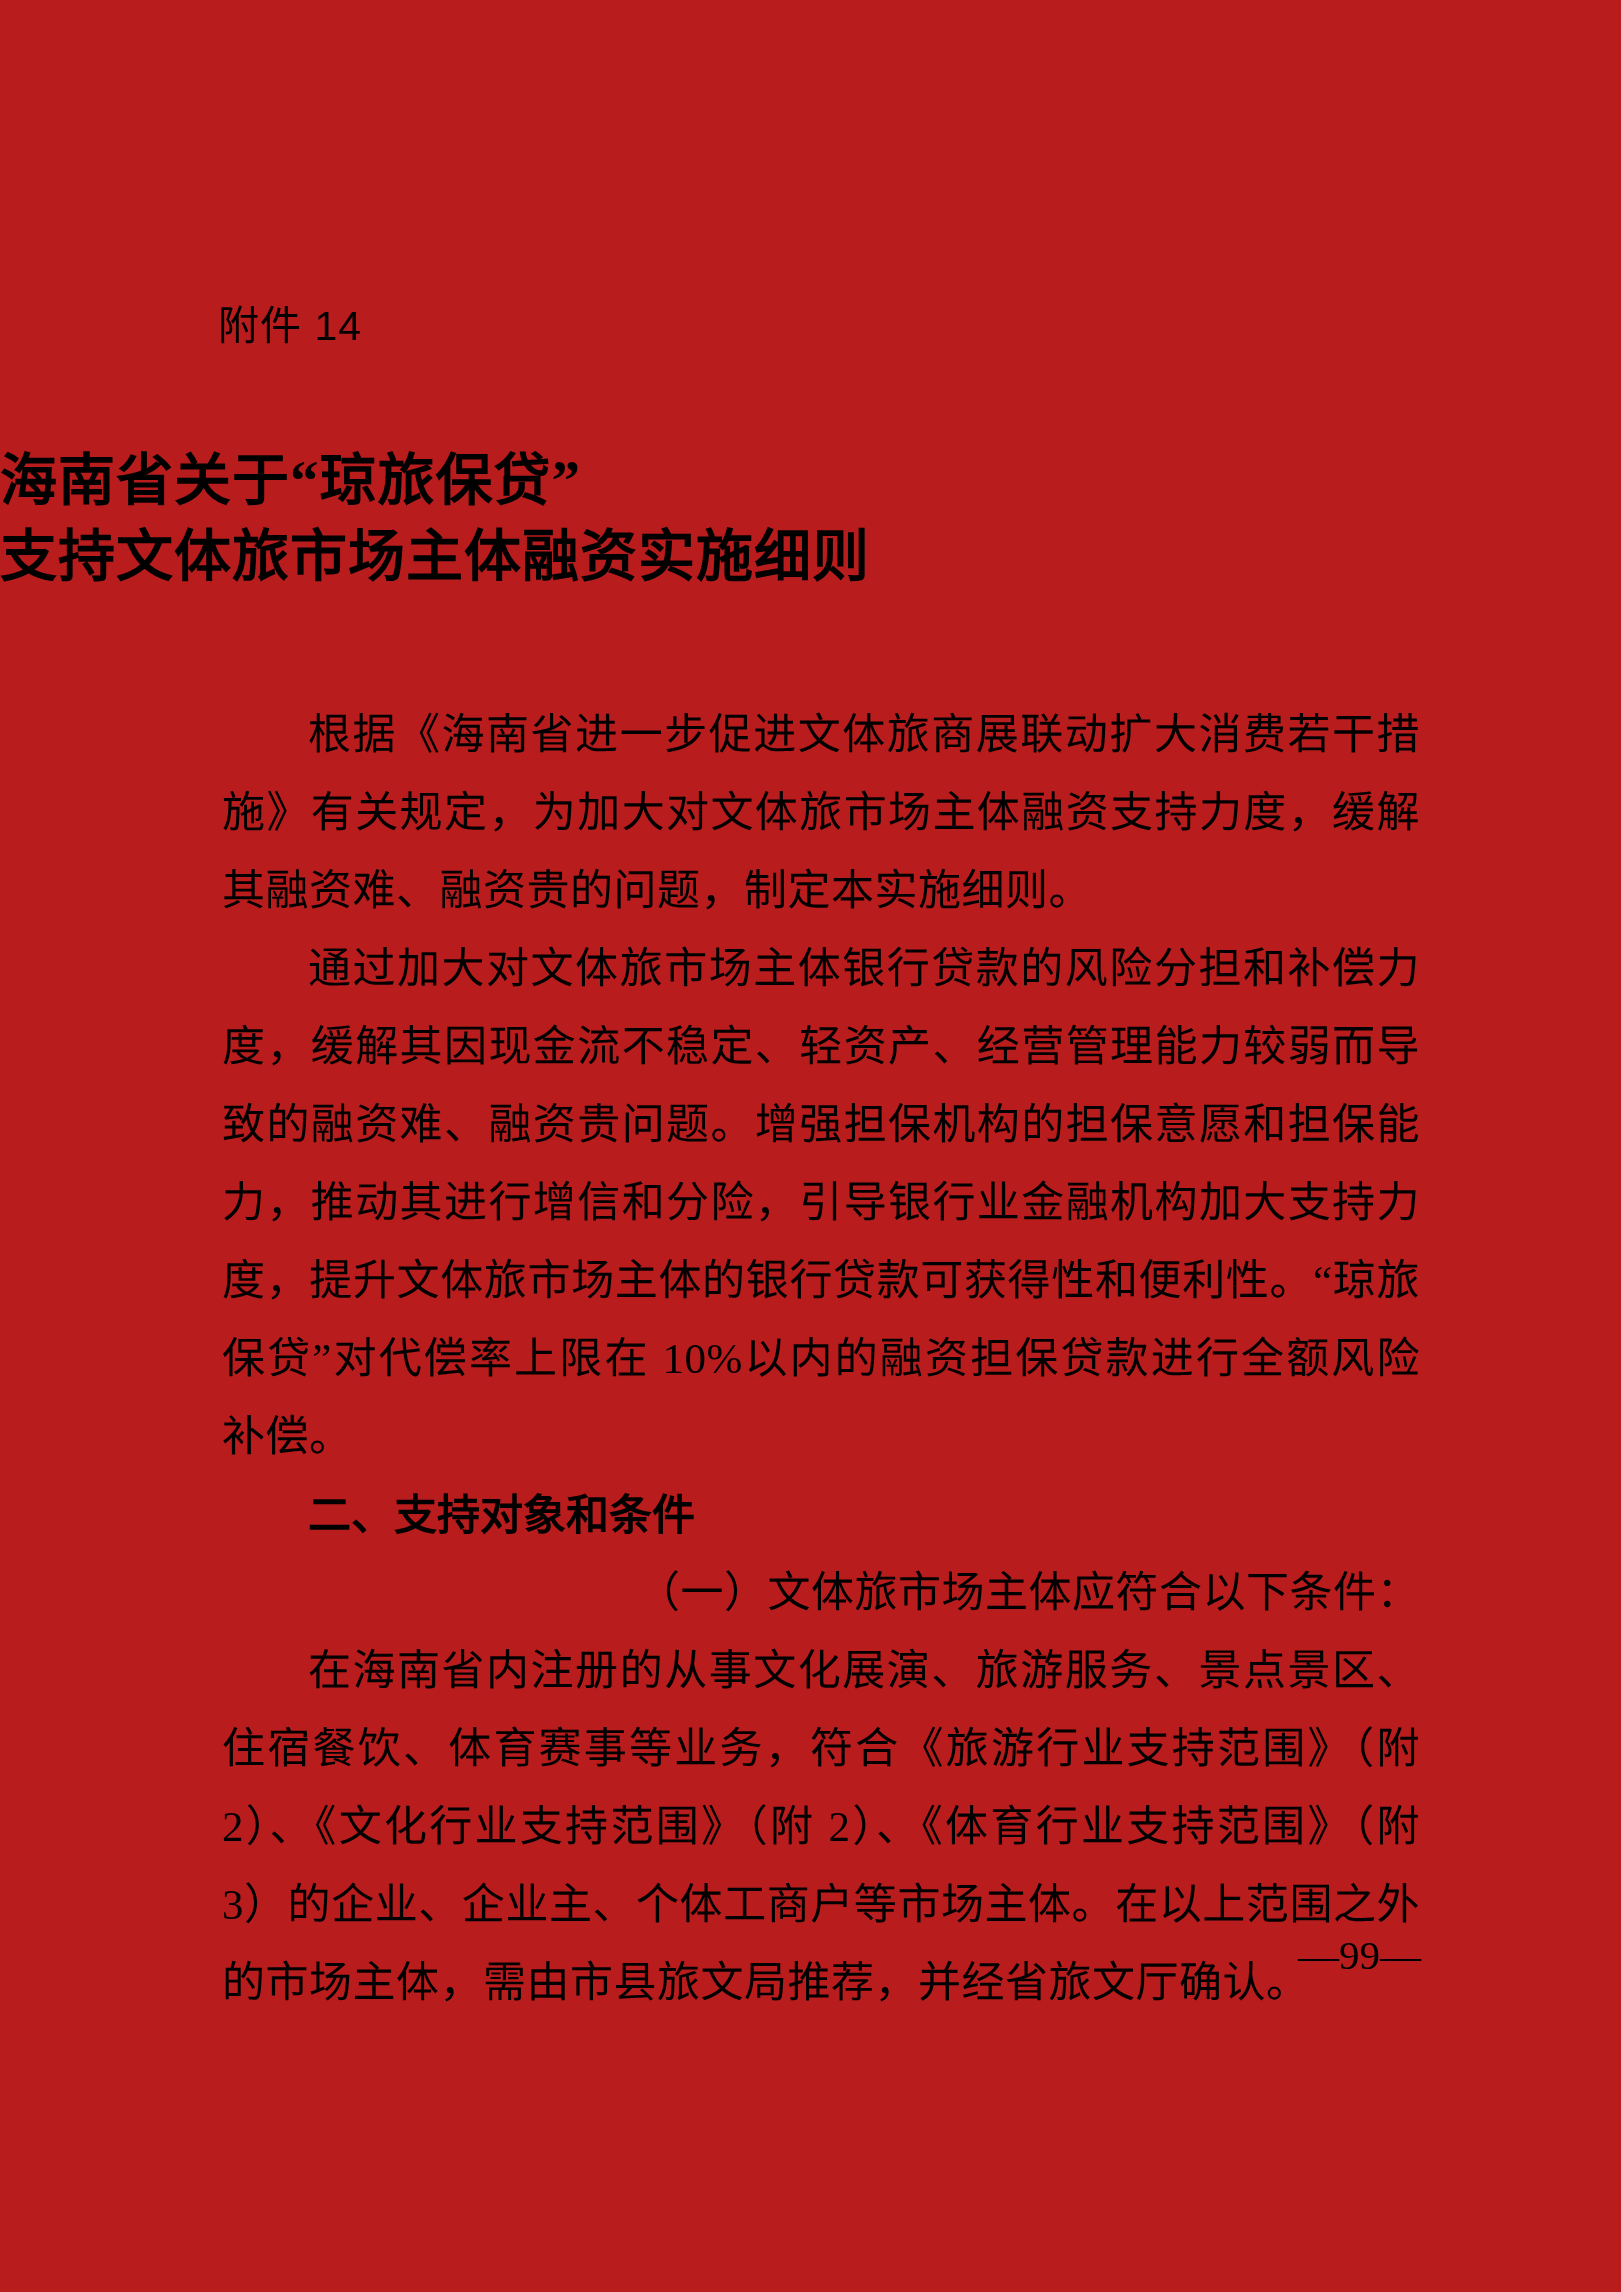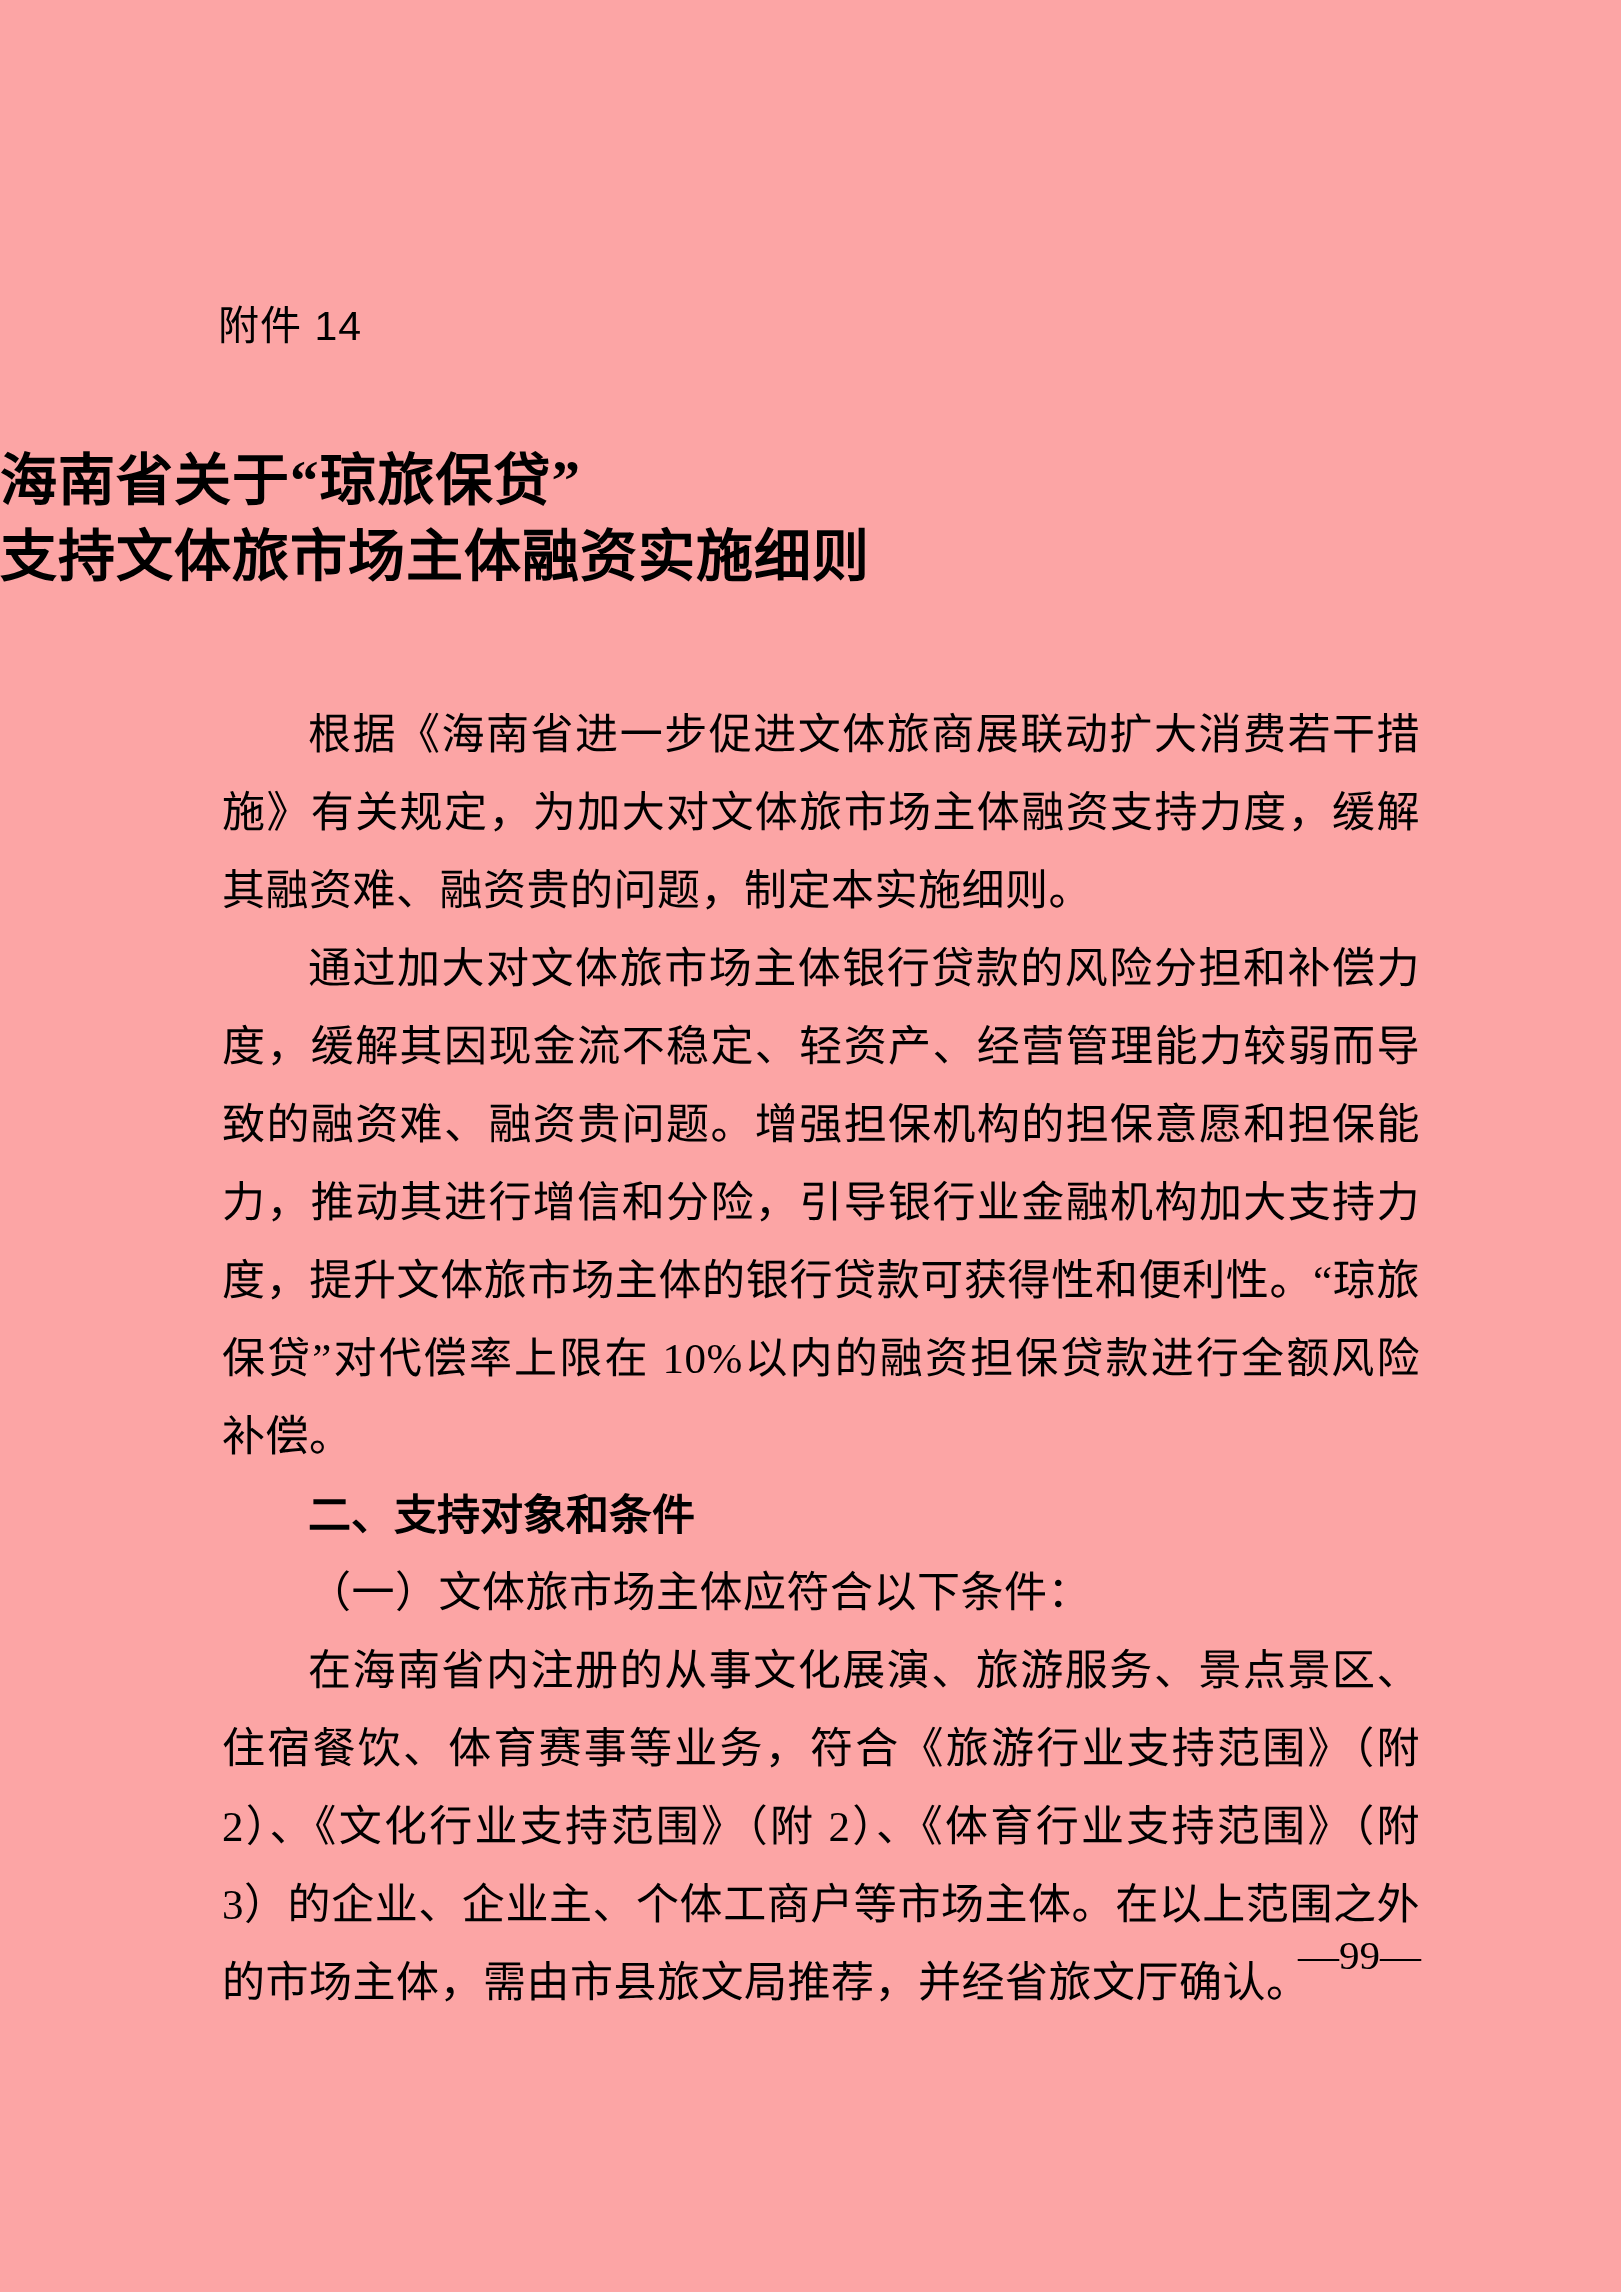--- a/index.html
+++ b/index.html
@@ -4,21 +4,21 @@
 <style>
   html, body {
     margin: 0;
     padding: 0;
     background: #ffffff;
   }
   .page {
     position: relative;
     width: 1621px;
     height: 2293px;
-    background: #fca5a5;
+    background: #b91c1c;
     color: #000000;
     overflow: hidden;
     font-family: "Liberation Serif", "DejaVu Serif", serif;
   }
   .attachment-label {
     position: absolute;
     top: 302px;
     left: 218px;
     font-family: "Liberation Sans", "DejaVu Sans", sans-serif;
     font-size: 41px;
@@ -53,21 +53,21 @@
     padding: 0;
     text-indent: 2em;
   }
   .section-heading {
     font-family: "Liberation Sans", "DejaVu Sans", sans-serif;
     font-weight: bold;
     letter-spacing: 0;
     text-align: left;
   }
   .sub-heading {
-    text-align: left;
+    text-align: right;
   }
   .page-number {
     position: absolute;
     top: 1933px;
     right: 200px;
     font-size: 41px;
     line-height: 45px;
     font-family: "Liberation Serif", "DejaVu Serif", serif;
     white-space: nowrap;
   }

